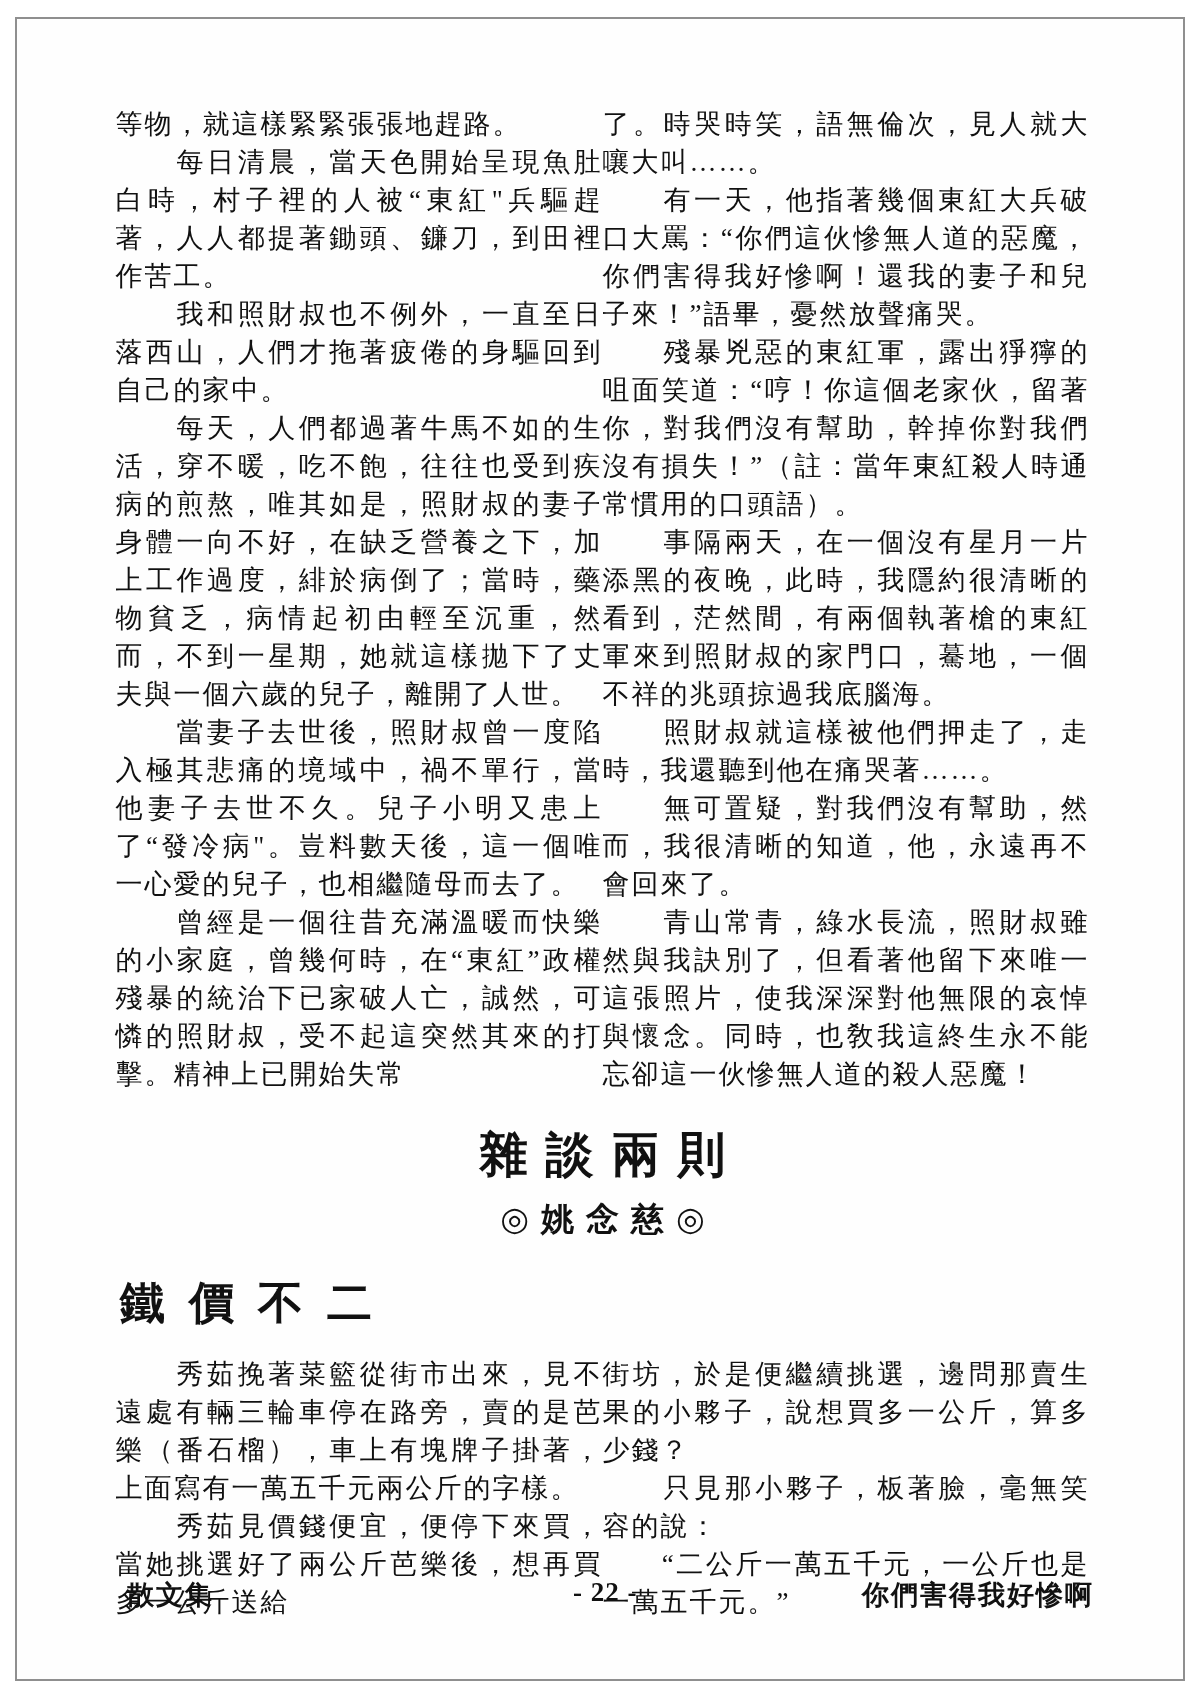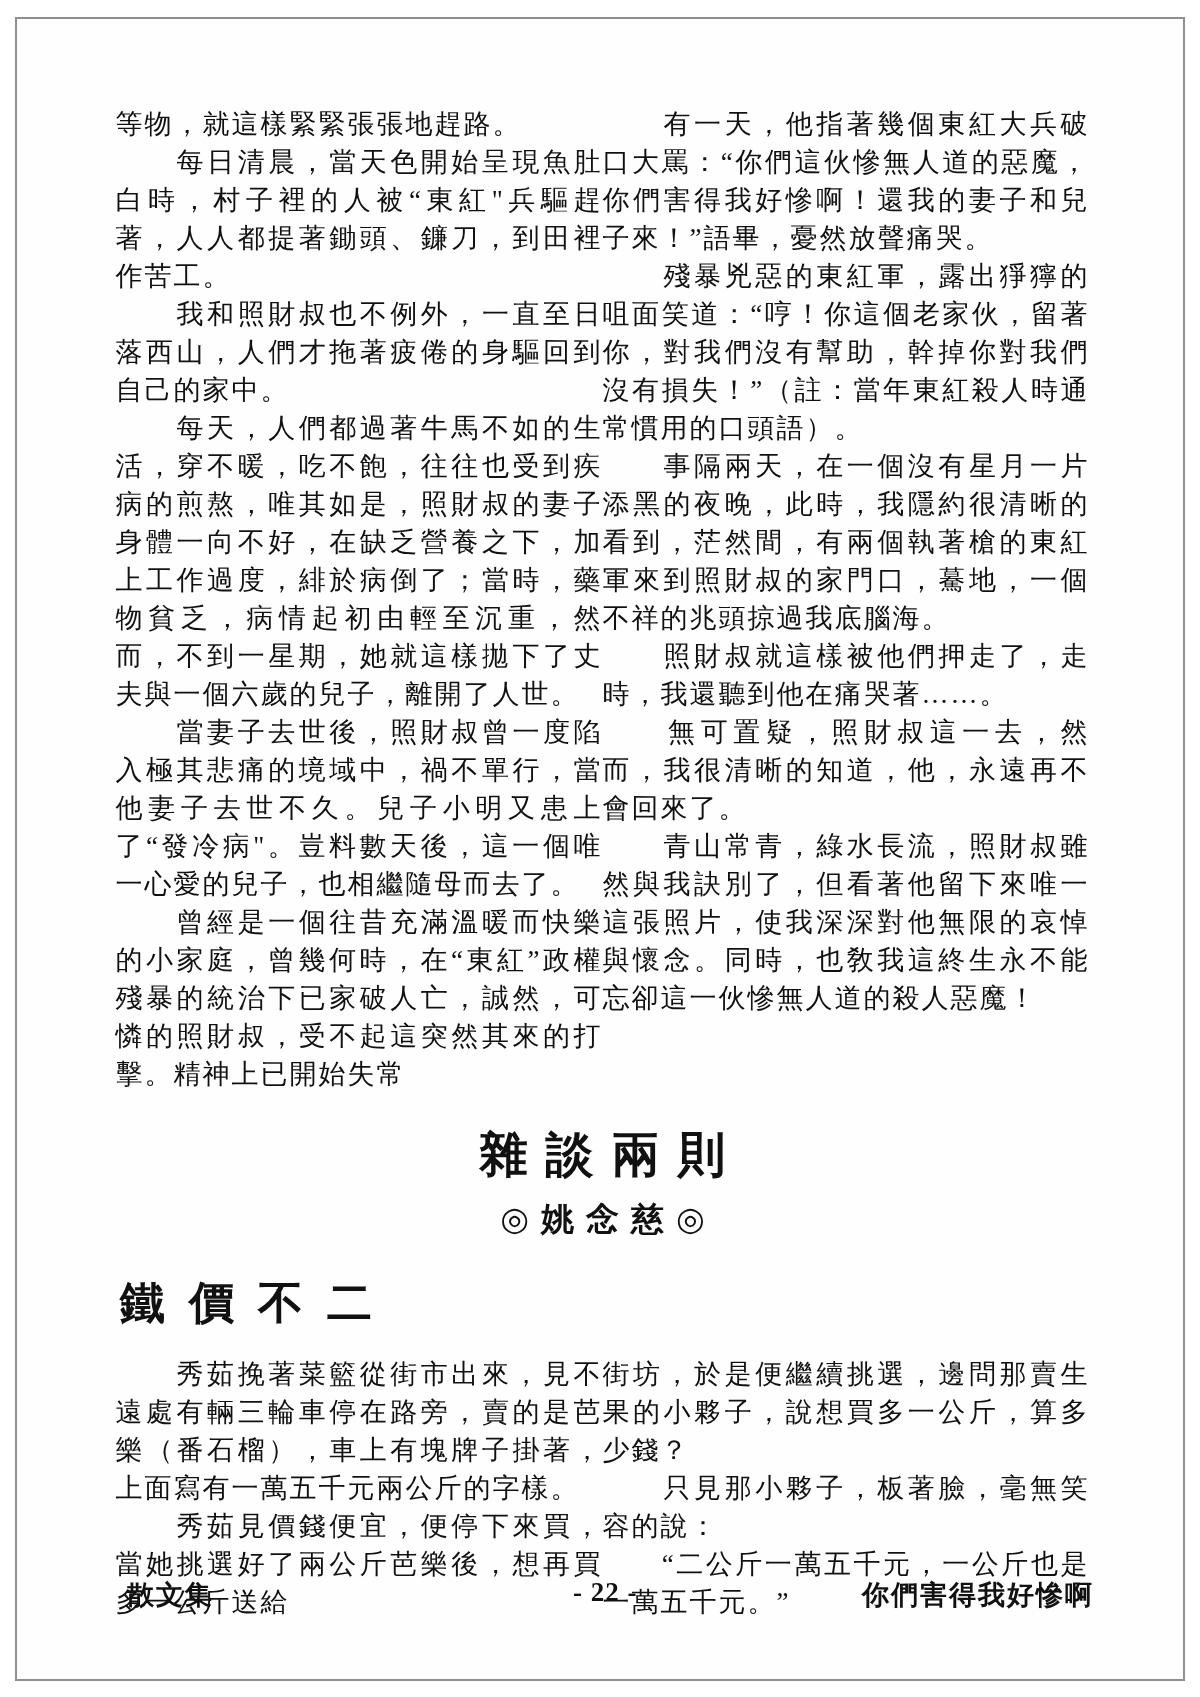--- a/index.html
+++ b/index.html
@@ -106,25 +106,26 @@
     <section class="two-col">
       <div class="col">
         <p>等物，就這樣緊緊張張地趕路。</p>
         <p>　　每日清晨，當天色開始呈現魚肚白時，村子裡的人被“東紅"兵驅趕著，人人都提著鋤頭、鐮刀，到田裡作苦工。</p>
         <p>　　我和照財叔也不例外，一直至日落西山，人們才拖著疲倦的身驅回到自己的家中。</p>
         <p>　　每天，人們都過著牛馬不如的生活，穿不暖，吃不飽，往往也受到疾病的煎熬，唯其如是，照財叔的妻子身體一向不好，在缺乏營養之下，加上工作過度，緋於病倒了；當時，藥物貧乏，病情起初由輕至沉重，然而，不到一星期，她就這樣拋下了丈夫與一個六歲的兒子，離開了人世。</p>
         <p>　　當妻子去世後，照財叔曾一度陷入極其悲痛的境域中，禍不單行，當他妻子去世不久。兒子小明又患上了“發冷病"。豈料數天後，這一個唯一心愛的兒子，也相繼隨母而去了。</p>
         <p>　　曾經是一個往昔充滿溫暖而快樂的小家庭，曾幾何時，在“東紅”政權殘暴的統治下已家破人亡，誠然，可憐的照財叔，受不起這突然其來的打擊。精神上已開始失常</p>
       </div>
       <div class="col">
+        <p>了。時哭時笑，語無倫次，見人就大嚷大叫……。</p>
         <p>　　有一天，他指著幾個東紅大兵破口大罵：“你們這伙慘無人道的惡魔，你們害得我好慘啊！還我的妻子和兒子來！”語畢，憂然放聲痛哭。</p>
         <p>　　殘暴兇惡的東紅軍，露出猙獰的咀面笑道：“哼！你這個老家伙，留著你，對我們沒有幫助，幹掉你對我們沒有損失！”（註：當年東紅殺人時通常慣用的口頭語）。</p>
         <p>　　事隔兩天，在一個沒有星月一片添黑的夜晚，此時，我隱約很清晰的看到，茫然間，有兩個執著槍的東紅軍來到照財叔的家門口，驀地，一個不祥的兆頭掠過我底腦海。</p>
         <p>　　照財叔就這樣被他們押走了，走時，我還聽到他在痛哭著……。</p>
-        <p>　　無可置疑，照財叔這一去，然而，我很清晰的知道，他，永遠再不會回來了。</p>
+        <p>　　無可置疑，對我們沒有幫助，然而，我很清晰的知道，他，永遠再不會回來了。</p>
         <p>　　青山常青，綠水長流，照財叔雖然與我訣別了，但看著他留下來唯一這張照片，使我深深對他無限的哀悼與懷念。同時，也敎我這終生永不能忘卻這一伙慘無人道的殺人惡魔！</p>
       </div>
     </section>
 
     <h1 class="section-title">雜談兩則</h1>
     <div class="section-author">◎姚念慈◎</div>
     <h2 class="story-title">鐵價不二</h2>
 
     <section class="two-col story-cols">
       <div class="col">

